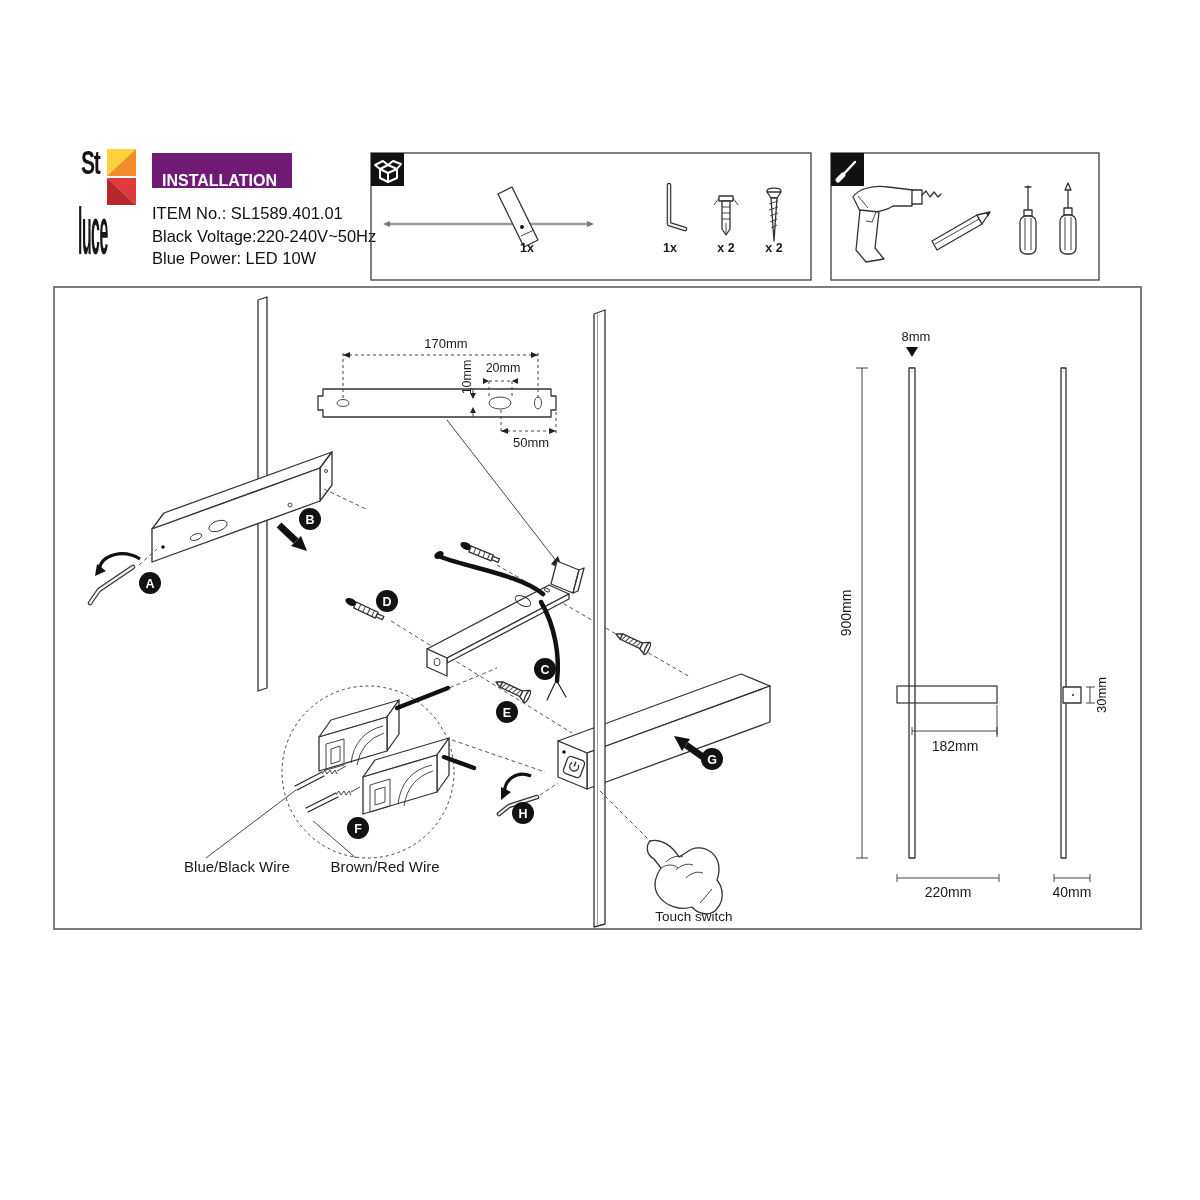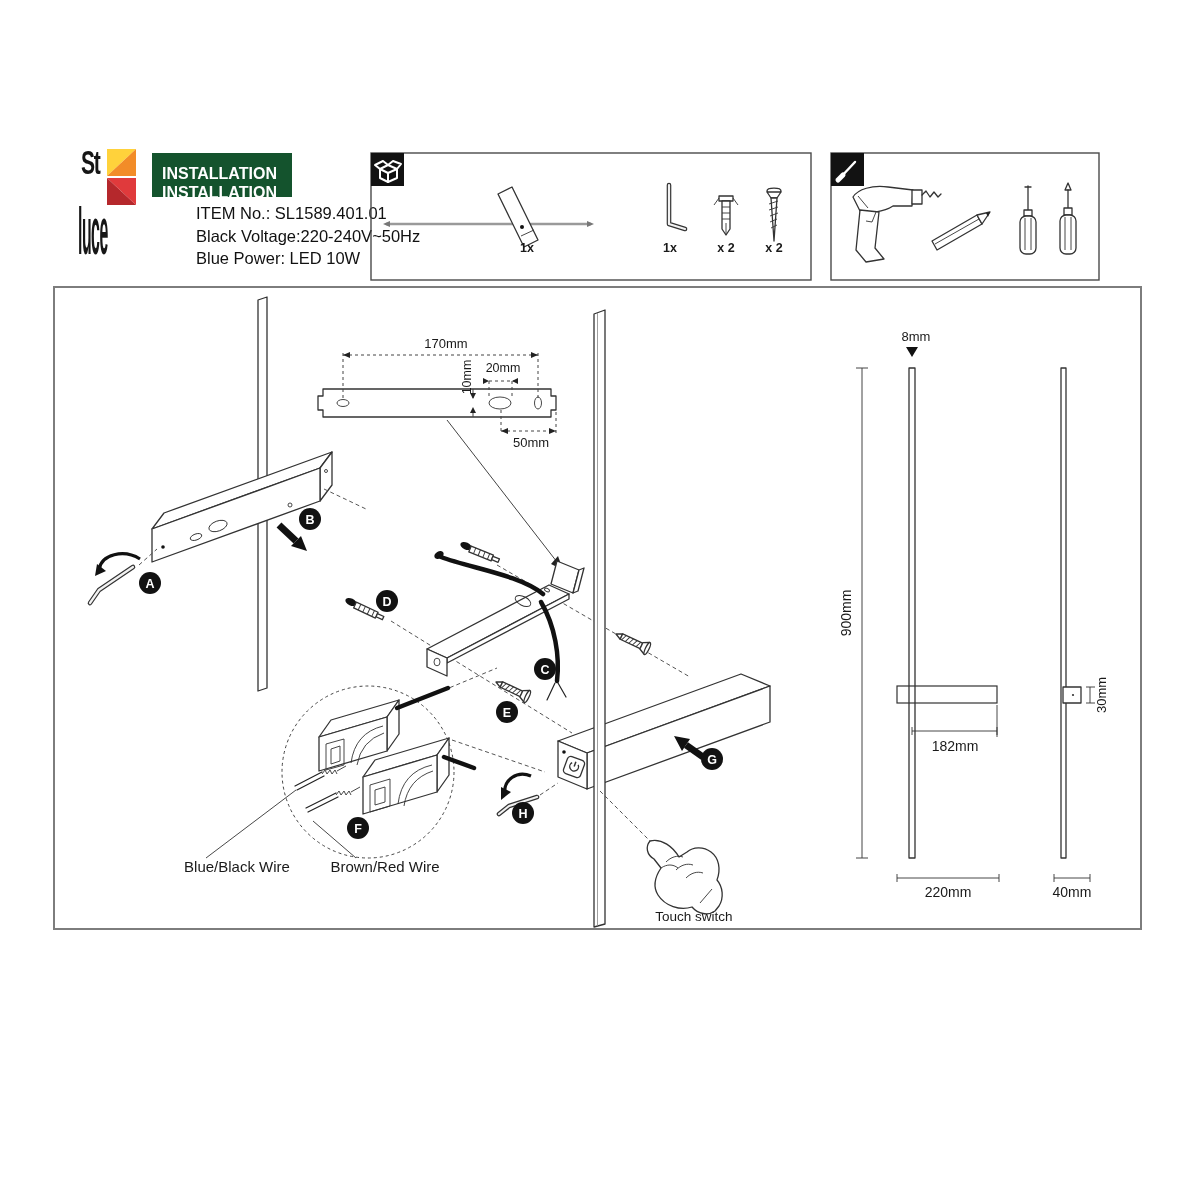--- a/index.html
+++ b/index.html
@@ -5,24 +5,24 @@
   html,body{margin:0;padding:0;background:#fff;}
   .page{position:relative;width:1200px;height:1200px;background:#fff;
         font-family:"Liberation Sans",sans-serif;overflow:hidden;}
   .abs{position:absolute;}
   
   .logo-st{left:81px;top:145px;font-size:34px;font-weight:bold;color:#161616;
            transform:scaleX(.62);transform-origin:left top;letter-spacing:-2px;line-height:1;}
   .logo-luce{left:78px;top:198px;font-size:66px;font-weight:bold;color:#161616;
            transform:scaleX(.24);transform-origin:left top;letter-spacing:-2px;line-height:1;}
   
-  .title-box{left:152px;top:153px;width:140px;height:44px;background:#14532d;color:#fff;
+  .title-box{left:152px;top:153px;width:140px;height:35px;background:#701a75;color:#fff;
              font-size:16px;font-weight:bold;line-height:19px;padding-left:10px;box-sizing:border-box;
-             padding-top:11px;}
-  .item-info{left:152px;top:202px;font-size:16.5px;color:#111;line-height:22.5px;white-space:nowrap;margin-left:44px;}
+             padding-top:18px;}
+  .item-info{left:152px;top:202px;font-size:16.5px;color:#111;line-height:22.5px;white-space:nowrap;}
   
   svg text{font-family:"Liberation Sans",sans-serif;fill:#1a1a1a;}
   .fw{fill:#fff;stroke:#333;stroke-width:1.3;stroke-linejoin:round;}
   .fn{fill:none;stroke:#333;stroke-width:1.3;stroke-linejoin:round;stroke-linecap:round;}
   .thin{fill:none;stroke:#333;stroke-width:.9;}
   .dsh{fill:none;stroke:#555;stroke-width:1;stroke-dasharray:4 3;}
   .dim{fill:none;stroke:#444;stroke-width:1;}
   .dimd{fill:none;stroke:#444;stroke-width:1;stroke-dasharray:3 3;}
   .blk{fill:#121212;stroke:none;}
   .wht{fill:none;stroke:#fff;stroke-width:2;stroke-linecap:round;stroke-linejoin:round;}

